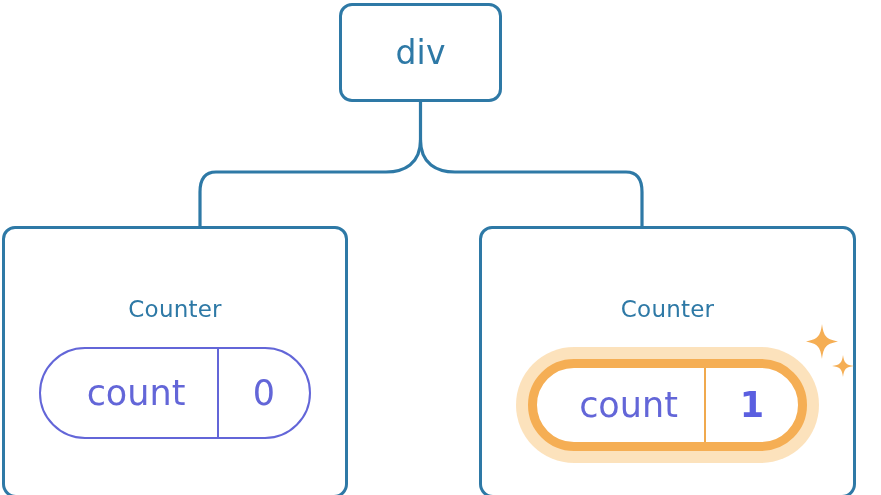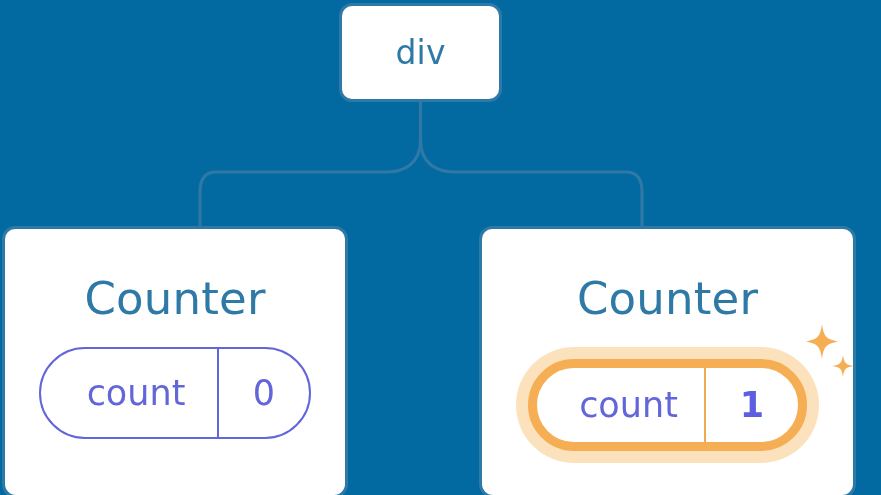--- a/index.html
+++ b/index.html
@@ -11,21 +11,21 @@
     width: 881px;
     height: 495px;
     overflow: hidden;
     background: #4b6671;
     font-family: "DejaVu Sans", "Liberation Sans", sans-serif;
   }
   #stage {
     position: relative;
     width: 881px;
     height: 495px;
-    background: #0369a1;
+    background: #ffffff;
   }
 
   
   #connectors {
     position: absolute;
     left: 0;
     top: 0;
     width: 881px;
     height: 495px;
   }
@@ -62,23 +62,23 @@
     height: 272px;
     border-radius: 13px 13px 14px 14px;
     display: flex;
     flex-direction: column;
     align-items: center;
   }
   #node-counter-left  { left: 2px;   width: 346px; }
   #node-counter-right { left: 479px; width: 377px; }
 
   .node-child .node-title {
-    font-size: 45px;
+    font-size: 23px;
     color: #2e79a6;
-    margin-top: 47px;
+    margin-top: 69px;
     line-height: 1;
     letter-spacing: 0.2px;
   }
 
   
   .pill-wrap {
     position: relative;
     margin-top: 26px;
   }
   .pill {

